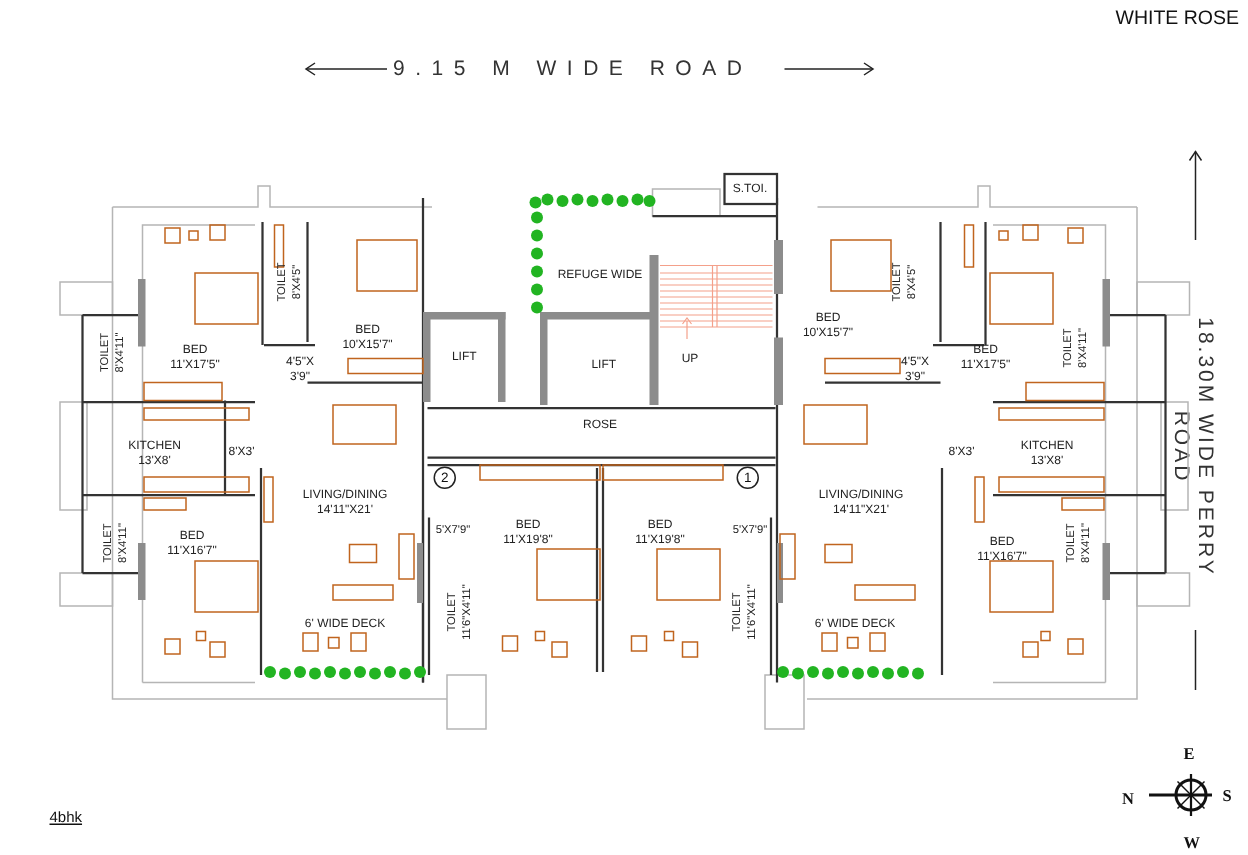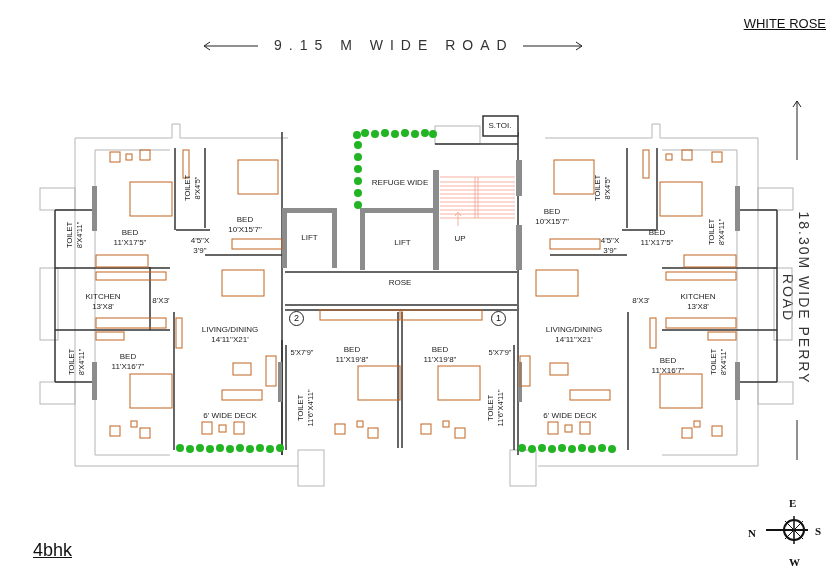--- a/index.html
+++ b/index.html
@@ -1,24 +1,24 @@
 <!DOCTYPE html>
 <html><head>
 <meta charset="utf-8">
 <style>
   html, body { margin: 0; padding: 0; background: #ffffff; }
   body { width: 832px; height: 570px; position: relative; overflow: hidden; font-family: "Liberation Sans", sans-serif; color: #111; }
   .abs { position: absolute; }
   .lbl { position: absolute; font-family: "Liberation Sans", sans-serif; font-size: 8px; color: #222; text-align: center; line-height: 10px; white-space: nowrap; }
   .lbl.sm { font-size: 7.5px; }
   .vert { transform: rotate(-90deg); transform-origin: center center; }
-  .title { position: absolute; right: 6px; top: 16px; font-size: 13px; text-decoration: underline; color: #111; }
-  .road-top { position: absolute; left: 262px; top: 37px; font-size: 14px; letter-spacing: 7px; color: #333; font-weight: 300; margin-left: 12px; }
+  .title { position: absolute; right: 6px; top: 4px; font-size: 13px; color: #111; }
+  .road-top { position: absolute; left: 262px; top: 37px; font-size: 14px; letter-spacing: 7px; color: #333; font-weight: 300; }
   .road-right { position: absolute; left: 706px; top: 282px; width: 180px; font-size: 14px; letter-spacing: 2px; color: #333; transform: rotate(90deg); transform-origin: center center; text-align: center; }
-  .bottom-label { position: absolute; left: 33px; top: 540px; font-size: 18px; text-decoration: underline; color: #111; }
+  .bottom-label { position: absolute; left: 33px; top: 540px; font-size: 10px; text-decoration: underline; color: #111; }
   .compass-letter { position: absolute; font-family: "Liberation Serif", serif; font-weight: bold; font-size: 11px; color: #111; }
   .circle-num { position: absolute; width: 13px; height: 13px; border: 1px solid #222; border-radius: 50%; font-size: 9px; text-align: center; line-height: 13px; background: #fff; }
 </style>
 </head>
 <body>
 
 <div class="title">WHITE ROSE</div>
 
 <svg class="abs" style="left:0;top:0" width="832" height="570">
   <line x1="204" y1="46" x2="258" y2="46" stroke="#222" stroke-width="1"></line>

